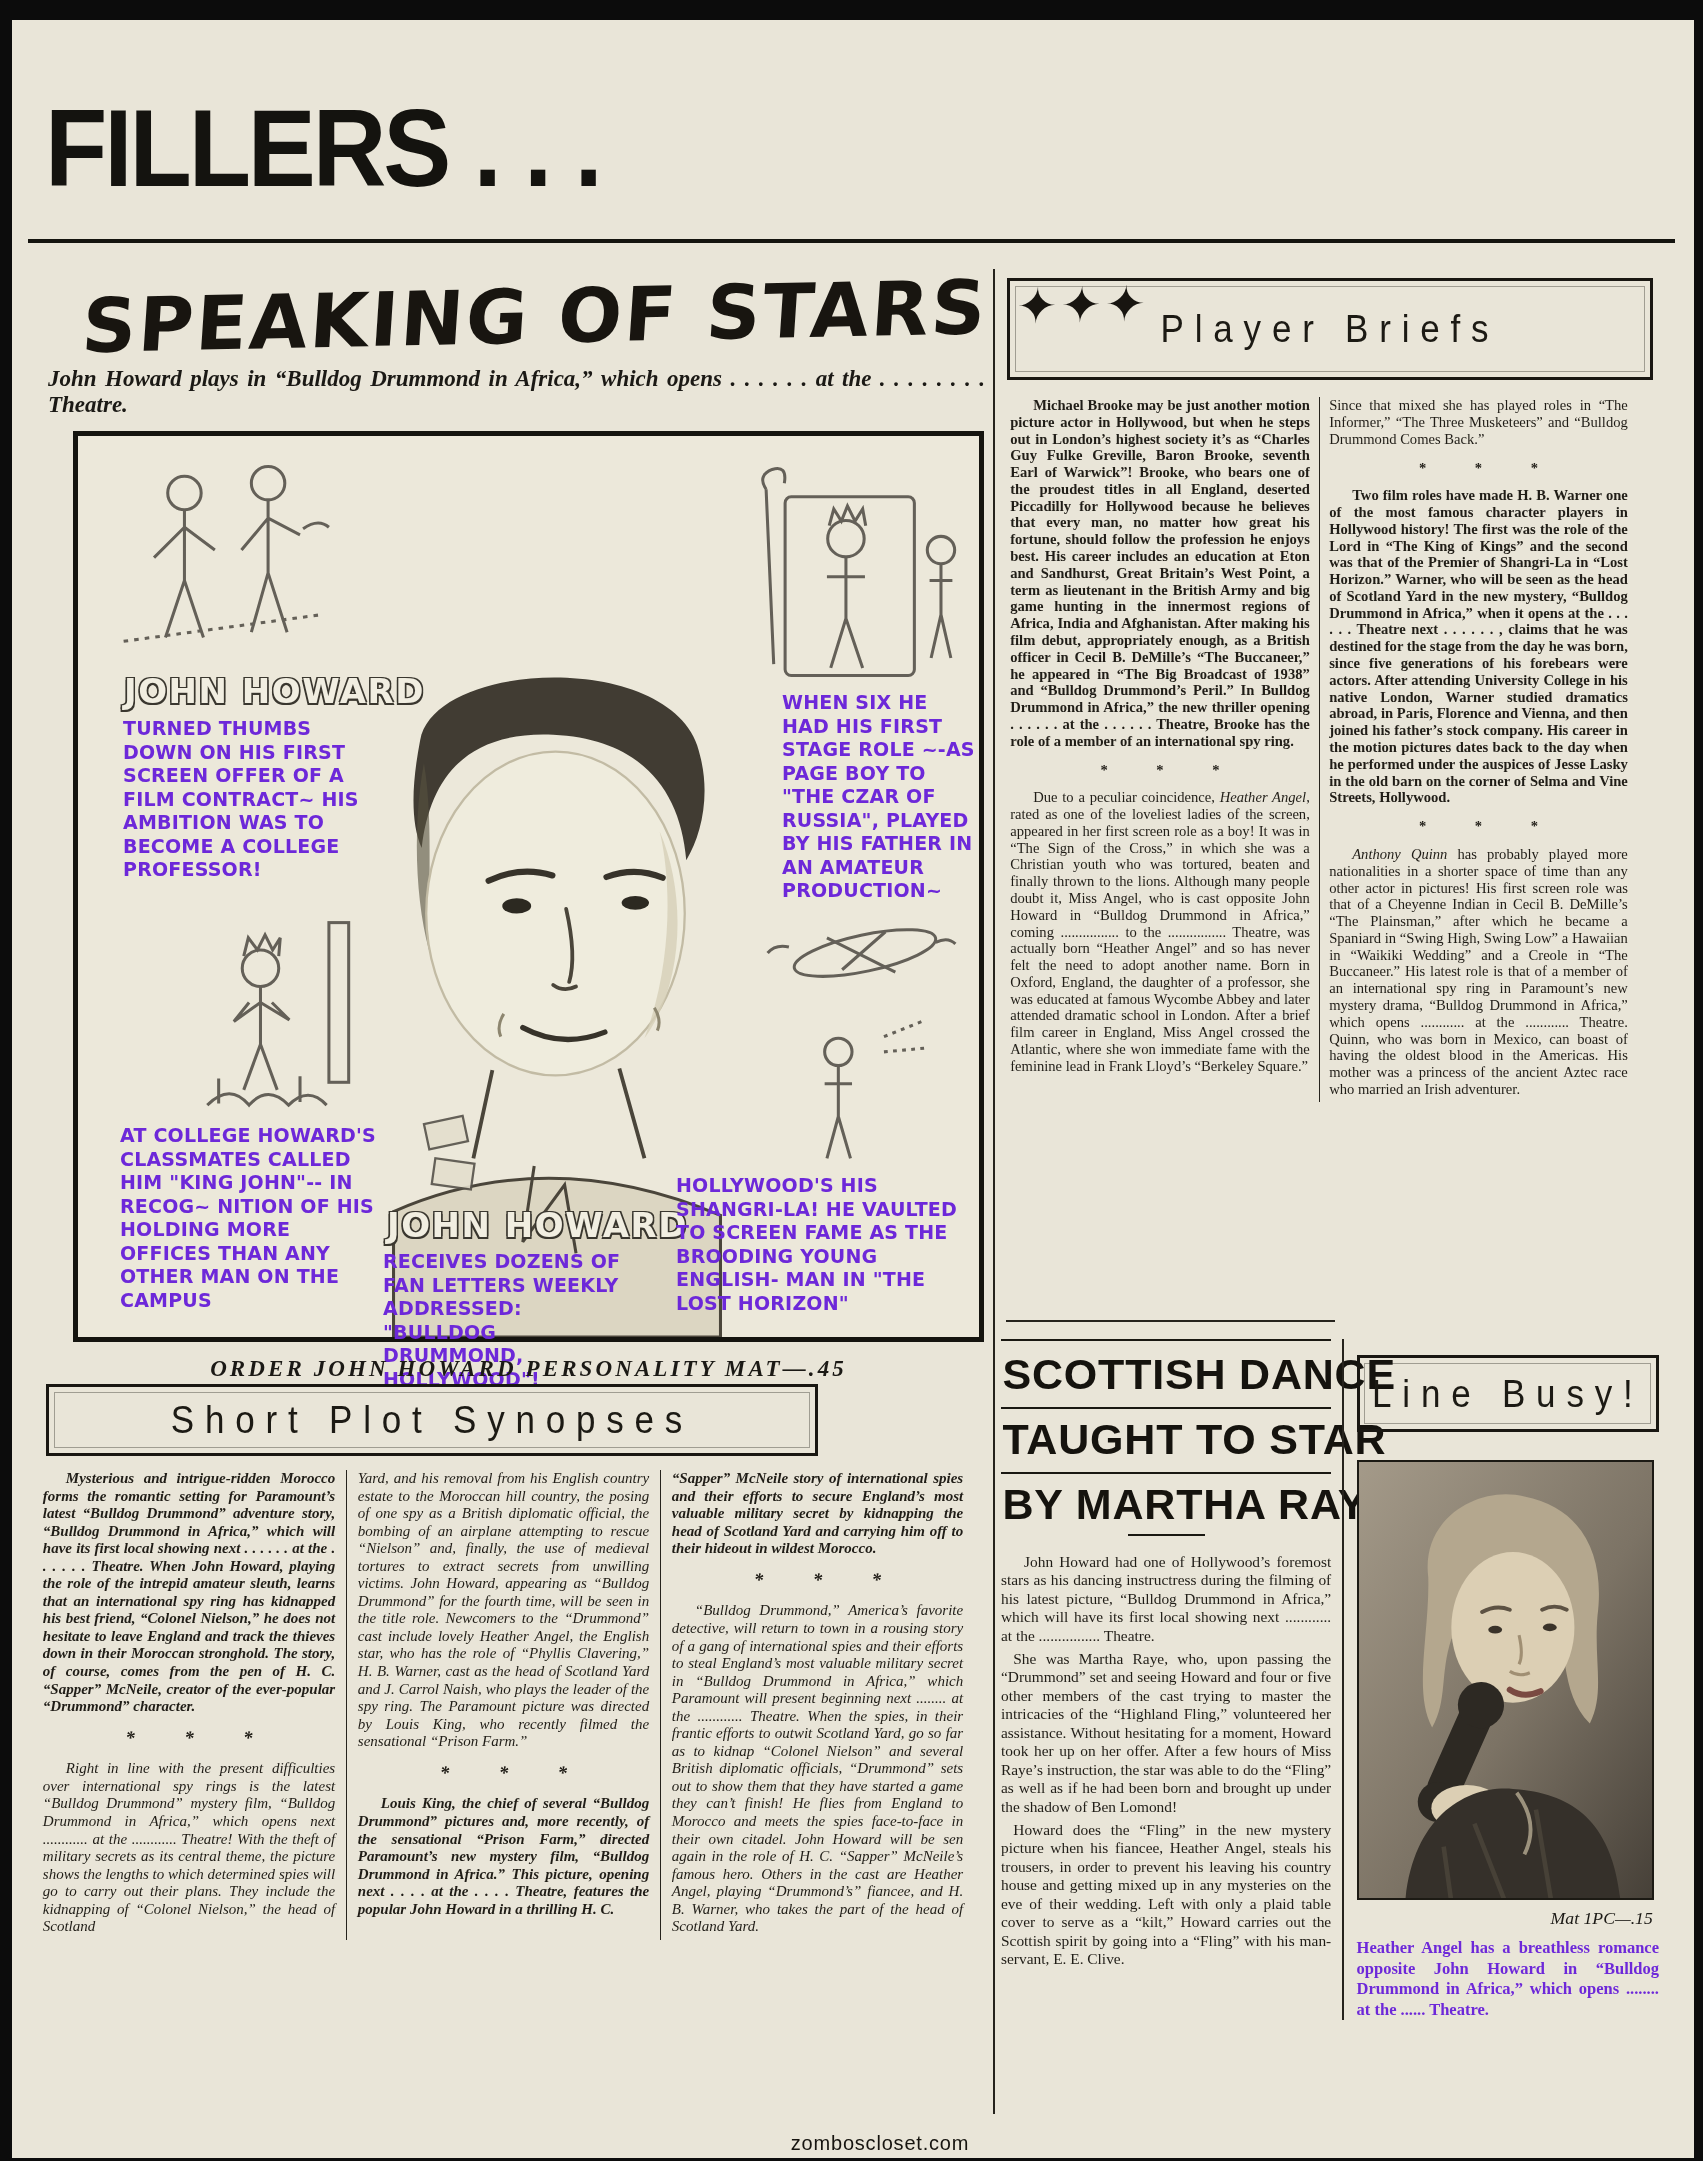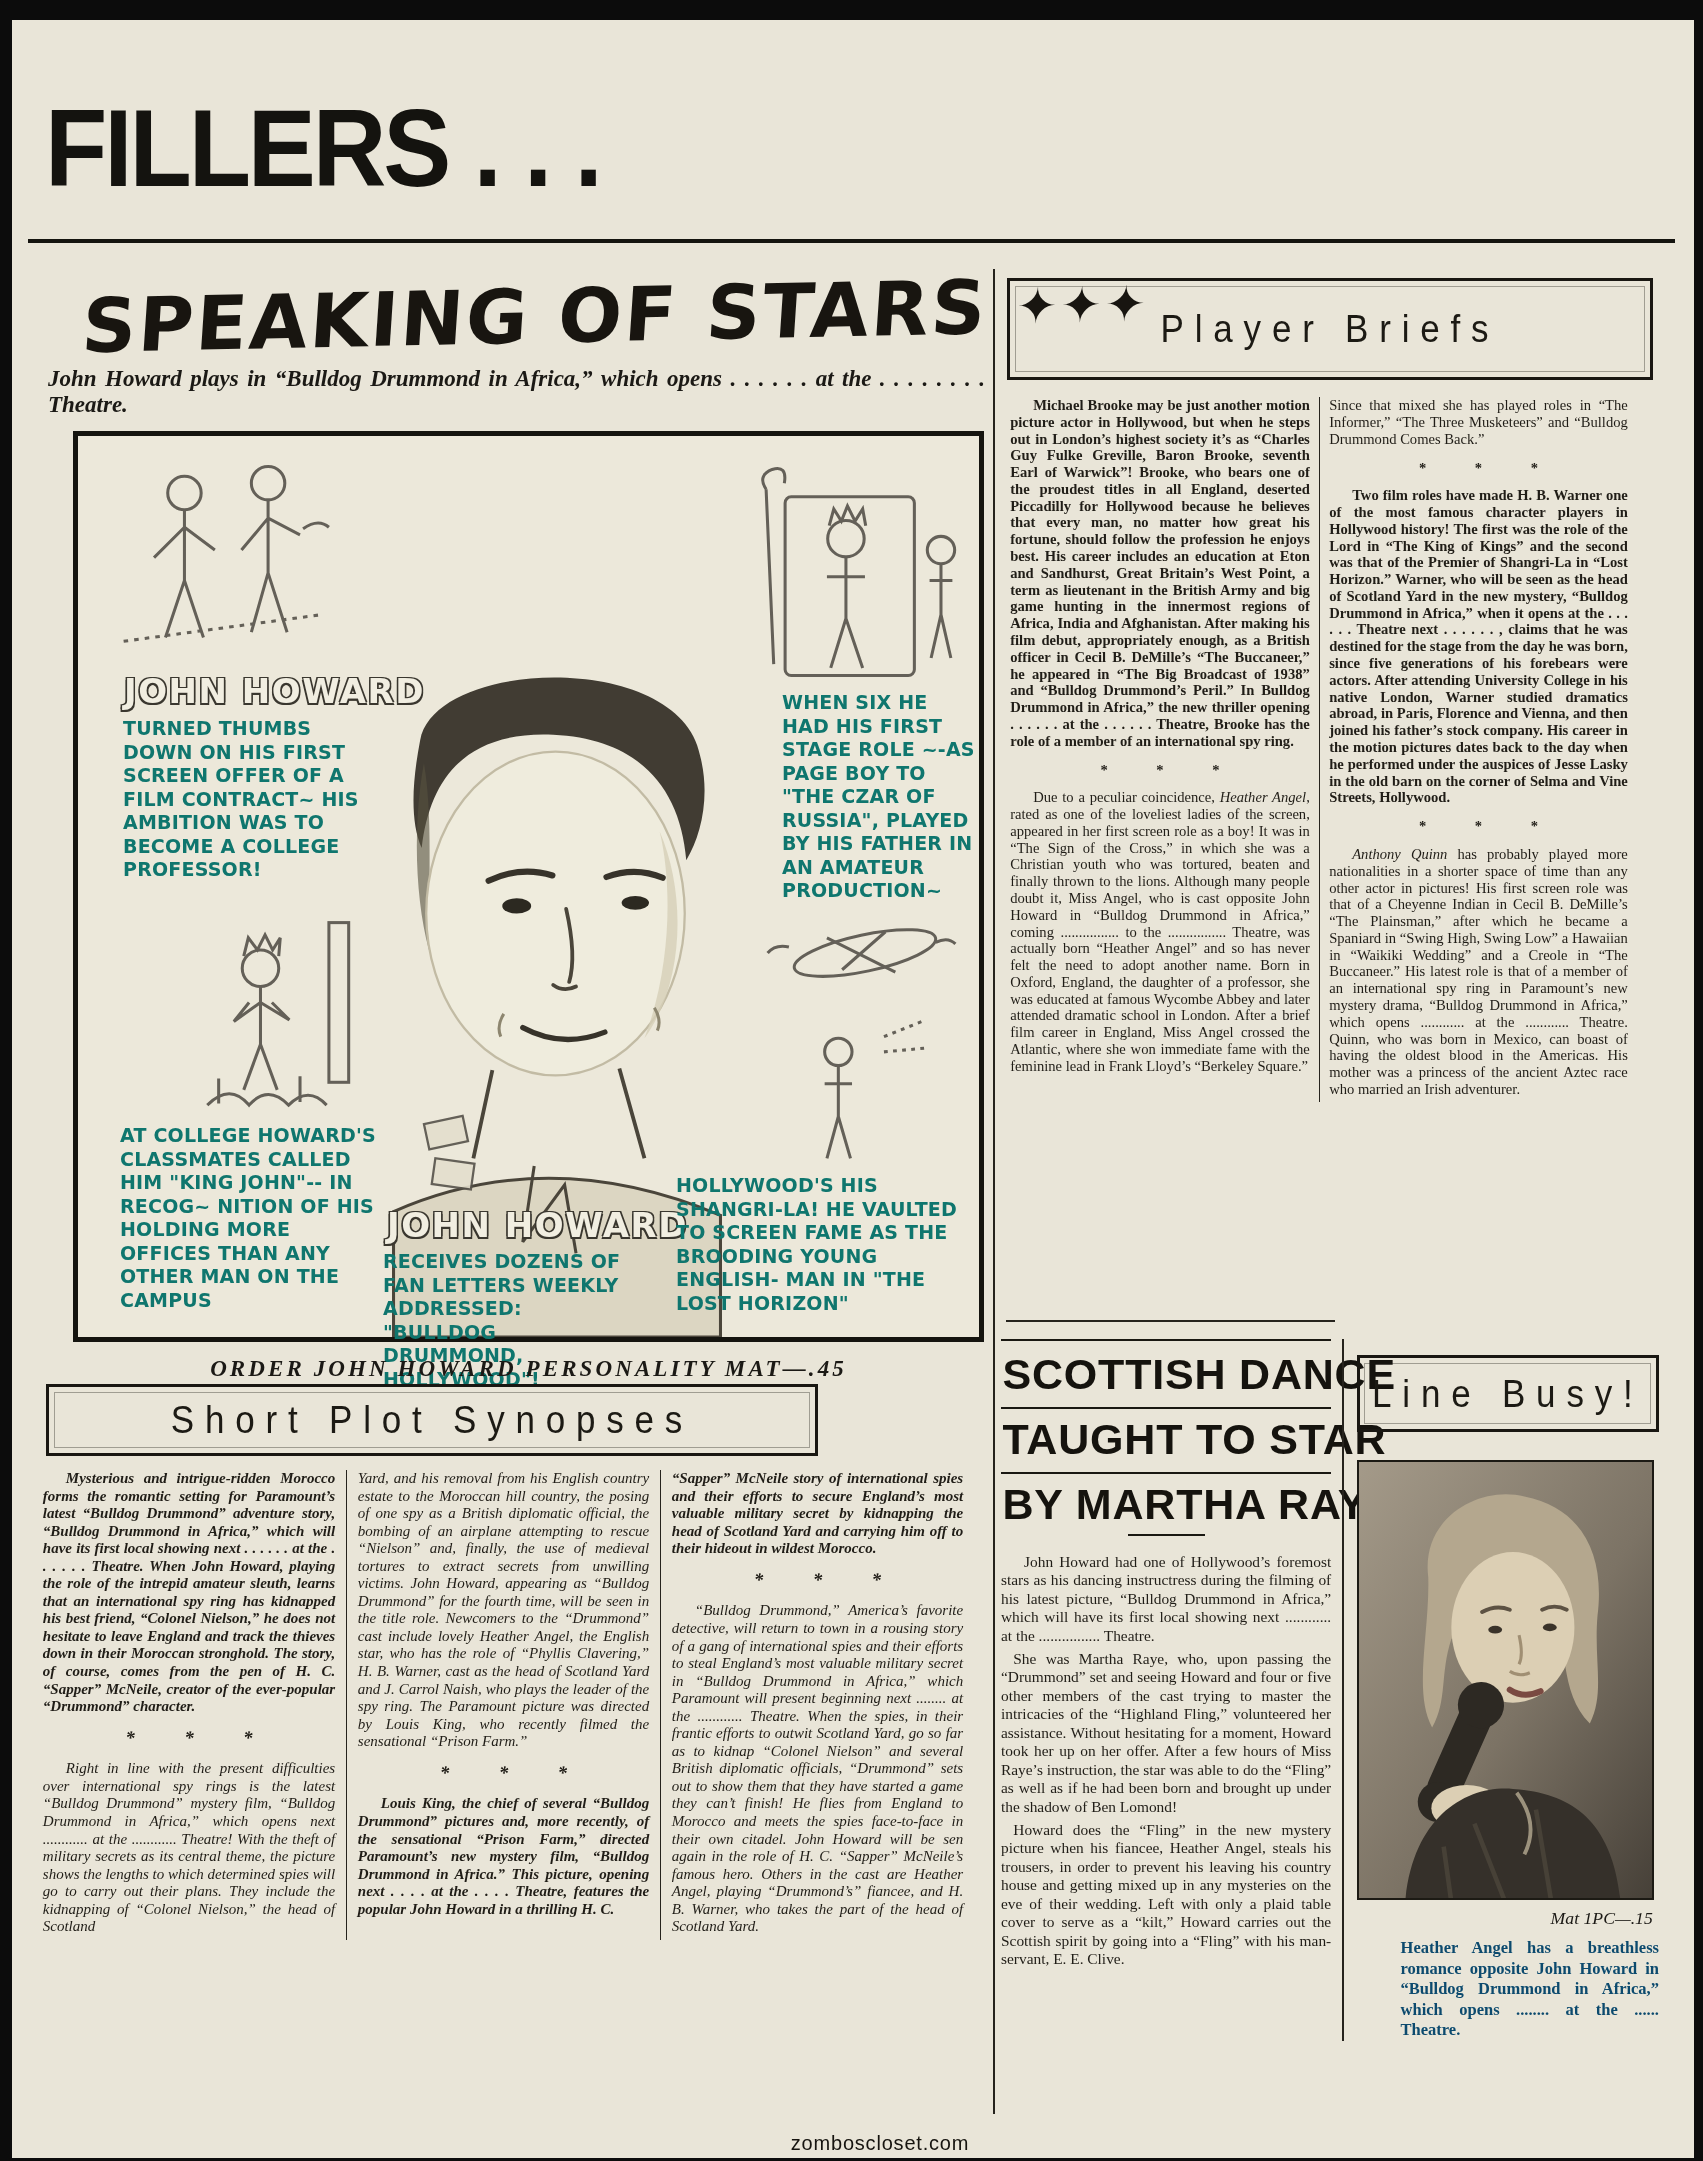--- a/index.html
+++ b/index.html
@@ -38,21 +38,21 @@
     font-size:23px;font-weight:bold;font-style:italic;
     text-align:justify;text-align-last:justify;
   }
   .illus-box{
     position:absolute;left:73px;top:431px;width:911px;height:911px;
     border:5.4px solid #15140f;background:#ece8da;box-sizing:border-box;
   }
   .illus-svg{position:absolute;left:0;top:0;width:100%;height:100%;}
   .hand{
     position:absolute;font-family:"DejaVu Sans",sans-serif;font-weight:bold;
-    color:#0f766e;font-size:19px;line-height:1.24;letter-spacing:0.2px;
+    color:#6d28d9;font-size:19px;line-height:1.24;letter-spacing:0.2px;
   }
   .hand-name{
     position:absolute;font-family:"DejaVu Sans",sans-serif;font-weight:bold;
     font-size:34px;letter-spacing:1.5px;color:#f1eee1;white-space:nowrap;
     text-shadow:-1.5px -1.5px 0 #3a372f,1.5px -1.5px 0 #3a372f,-1.5px 1.5px 0 #3a372f,1.5px 1.5px 0 #3a372f,0 2.3px 0 #3a372f;
   }
   .order-line{
     position:absolute;left:73px;top:1356px;width:911px;text-align:center;
     font-style:italic;font-weight:bold;font-size:23px;letter-spacing:3.1px;white-space:nowrap;
   }
@@ -110,21 +110,21 @@
   .hl-short-rule{width:77px;height:2.3px;background:#1a1812;margin:1.5px auto 17px auto;}
   .scottish-col .serif-p{font-size:15.4px;line-height:1.2;}
 
   .lb-hdr{margin-top:16px;position:relative;height:77px;border:3.1px solid #191712;
     display:flex;align-items:center;justify-content:center;box-sizing:border-box;}
   .lb-hdr::after{content:"";position:absolute;left:4.6px;top:4.6px;right:4.6px;bottom:4.6px;
     border:0.8px solid rgba(25,23,18,.35);}
   .photo-frame{margin-top:28px;width:297px;height:440px;border:2.3px solid #1c1a14;
     box-sizing:border-box;background:#6e675c;position:relative;overflow:hidden;}
   .mat-label{font-style:italic;font-size:17.7px;text-align:right;margin:7.7px 6.2px 9.2px 0;}
-  .lb-caption{font-weight:bold;font-size:16.5px;line-height:1.25;text-align:justify;color:#0c4a6e;margin-left:44px;}
+  .lb-caption{font-weight:bold;font-size:16.5px;line-height:1.25;text-align:justify;color:#6d28d9;}
 
   .watermark{
     position:absolute;left:0;top:2132px;width:1704px;text-align:center;
     font-family:"Liberation Sans",sans-serif;font-size:20px;color:#16140f;letter-spacing:0.8px;padding-left:28px;
   }
 </style>
 </head>
 <body>
 
 <div class="page">

